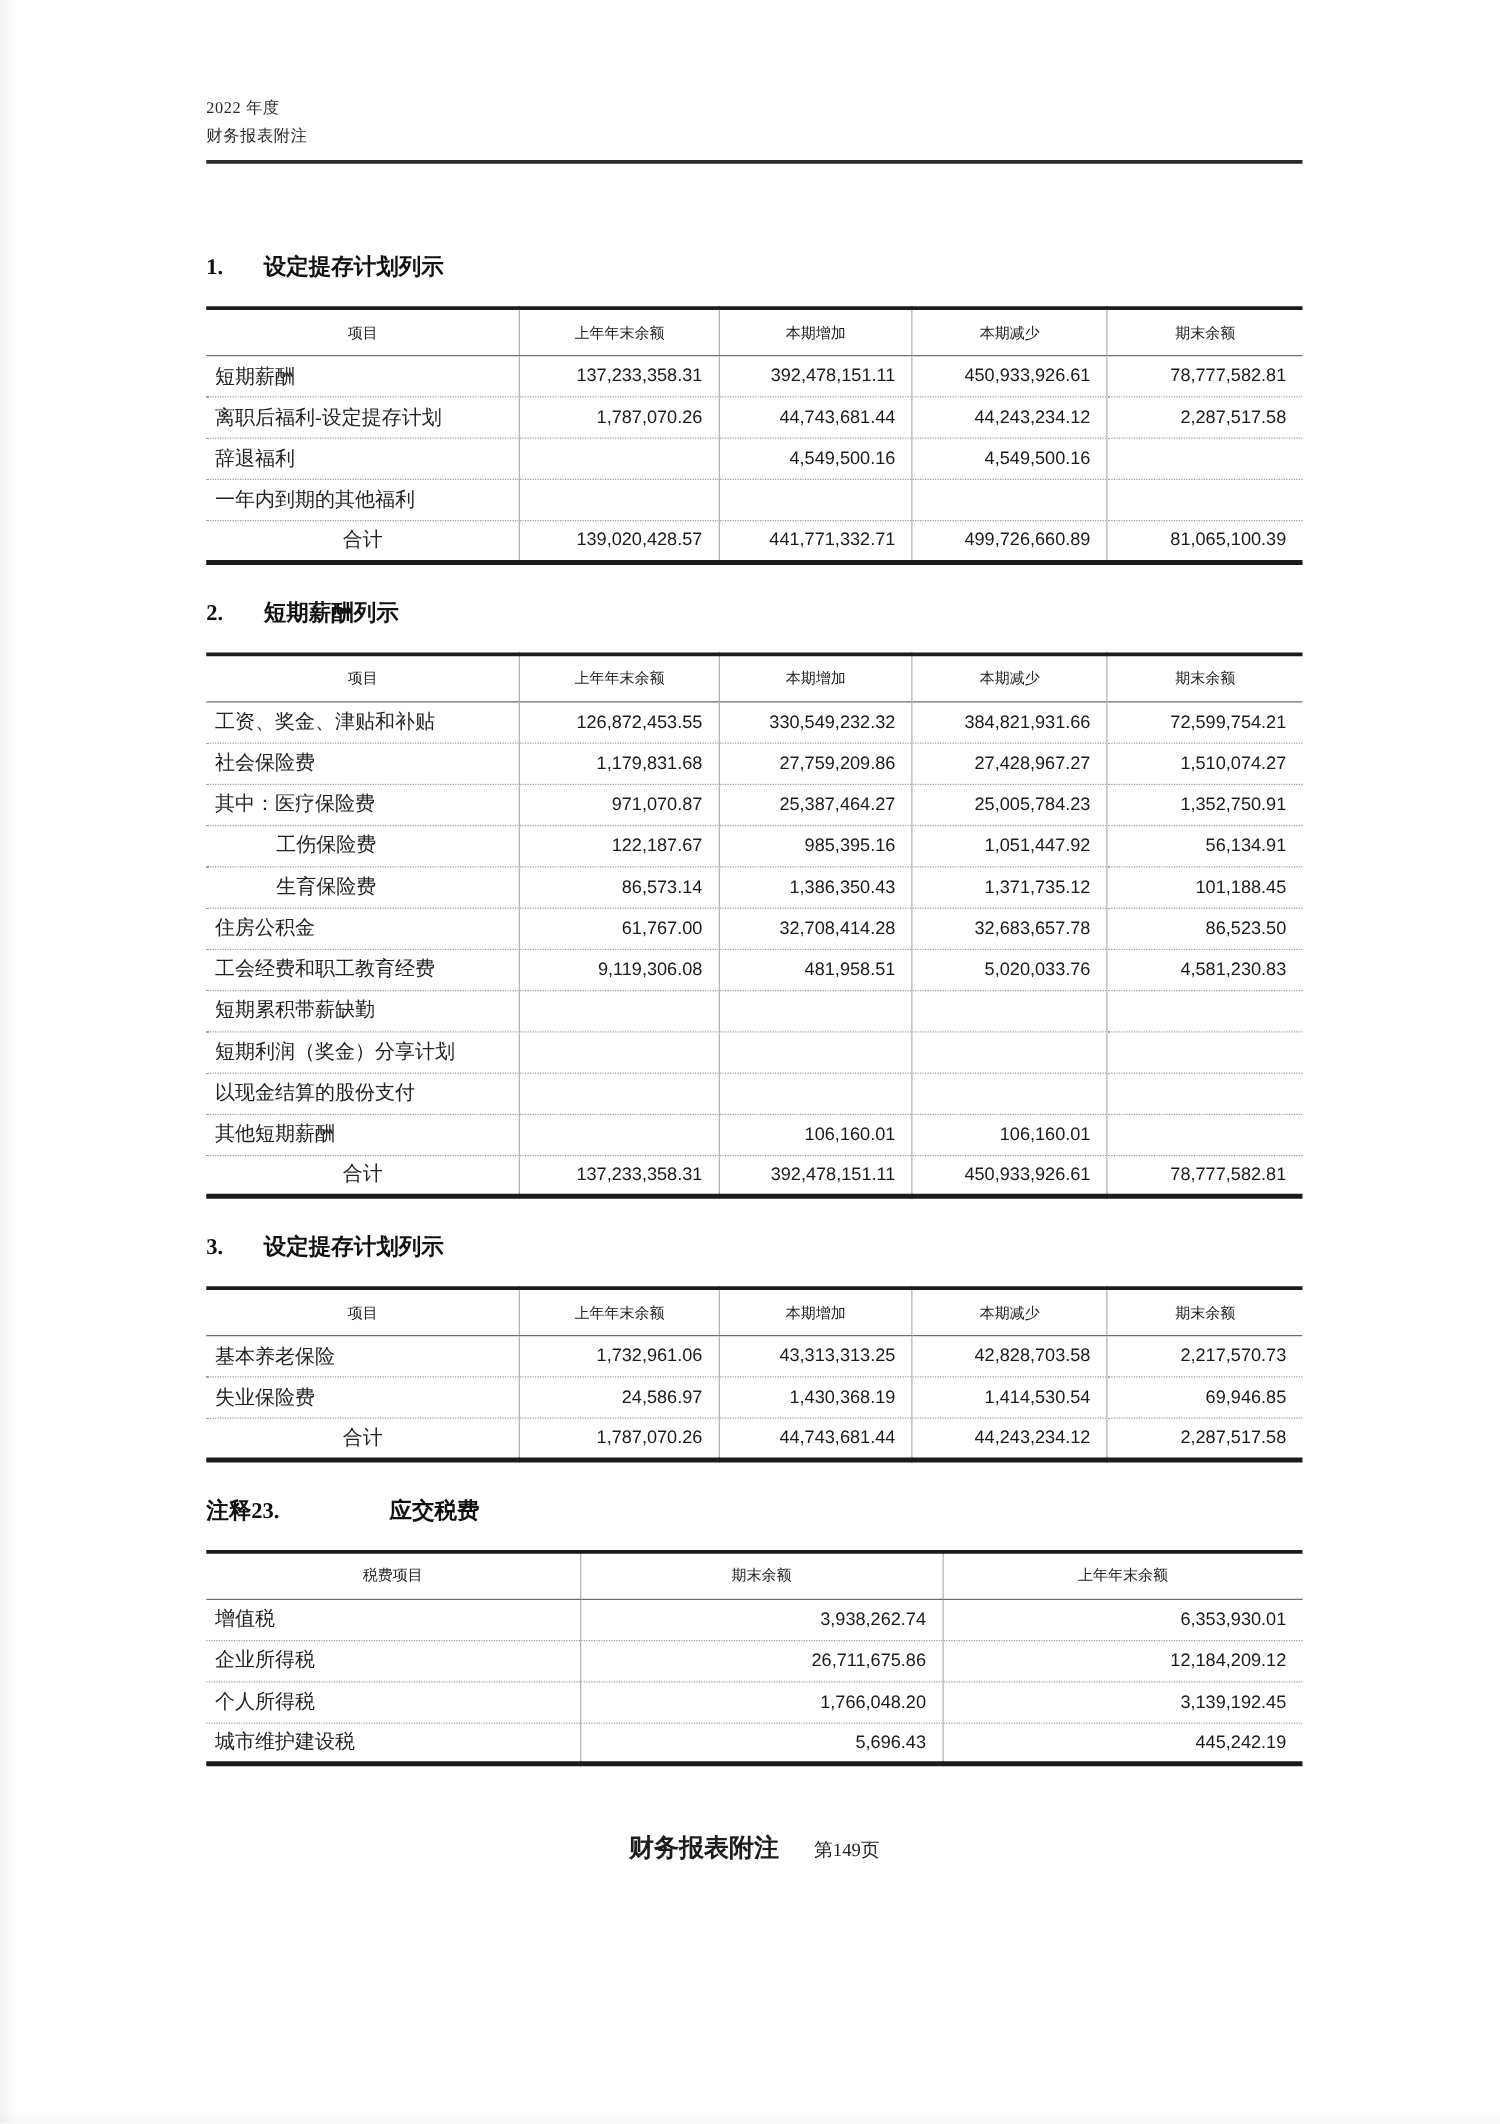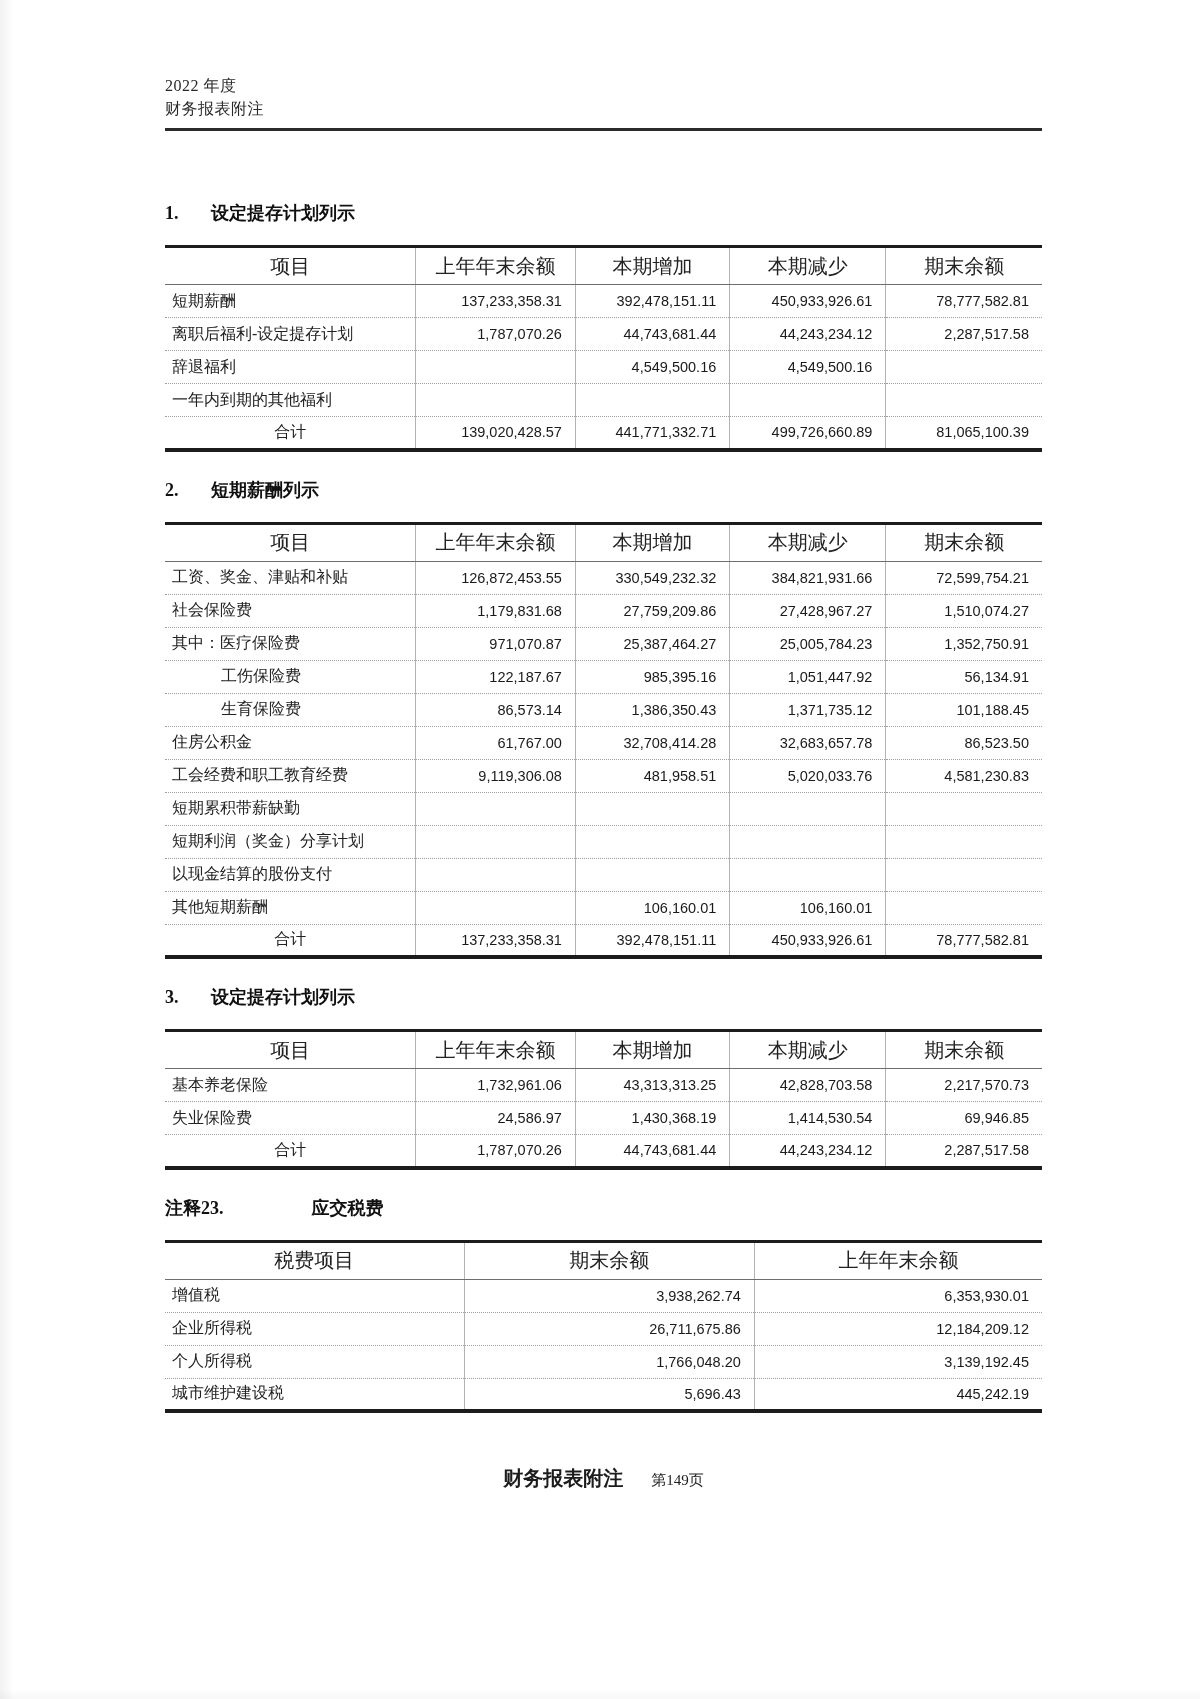--- a/index.html
+++ b/index.html
@@ -6,34 +6,34 @@
   html,body { background:#ffffff; }
   body { width:1200px; min-height:1699px; position:relative;
          font-family:"Liberation Serif", serif; color:#1e1e1e; }
   .page { position:absolute; left:0; top:0; width:1200px; height:1699px;
           background:linear-gradient(90deg, rgba(0,0,0,0.05) 0px, rgba(0,0,0,0.0) 14px),
                      linear-gradient(0deg, rgba(0,0,0,0.03) 0px, rgba(0,0,0,0.0) 10px), #fff; }
   .content { position:absolute; left:165px; top:0; width:877px; padding-top:74px; }
 
   
   .doc-header { border-bottom:3px solid #2b2b2b; padding-bottom:8px; }
-  .doc-header .ln { font-size:16px; line-height:23px; color:#2a2a2a; letter-spacing:0.5px; }
+  .doc-header .ln { font-size:13px; line-height:23px; color:#2a2a2a; letter-spacing:0.5px; }
 
   
   .h { font-size:18px; font-weight:bold; color:#111; margin-top:26px; }
   .sec1 .h { margin-top:70px; }
   .h .hnum { display:inline-block; min-width:22px; }
   .h .htitle { margin-left:24px; }
   .note-h .htitle { margin-left:88px; }
 
   
   .tbl { margin-top:20px; }
   table { width:100%; border-collapse:collapse; table-layout:fixed;
           border-top:3px solid #1c1c1c; border-bottom:4px solid #1c1c1c; }
-  th { font-size:20px; font-weight:normal; color:#222; text-align:center;
+  th { font-size:12px; font-weight:normal; color:#222; text-align:center;
        height:38px; border-bottom:1px solid #6e6e6e; }
   td { height:33px; border-bottom:1px dotted #9f9f9f; font-size:16px; color:#222;
        vertical-align:middle; }
   tr:last-child td { border-bottom:none; }
   th + th, td + td { border-left:1px solid #b4b4b4; }
   td.lbl { text-align:left; padding-left:7px; white-space:nowrap; }
   td.lbl.indent { padding-left:56px; }
   td.num { text-align:right; padding-right:13px;
            font-family:"Liberation Sans", sans-serif; font-size:14.5px; color:#1a1a1a; }
   tr.total td.lbl { text-align:center; padding-left:0; }

